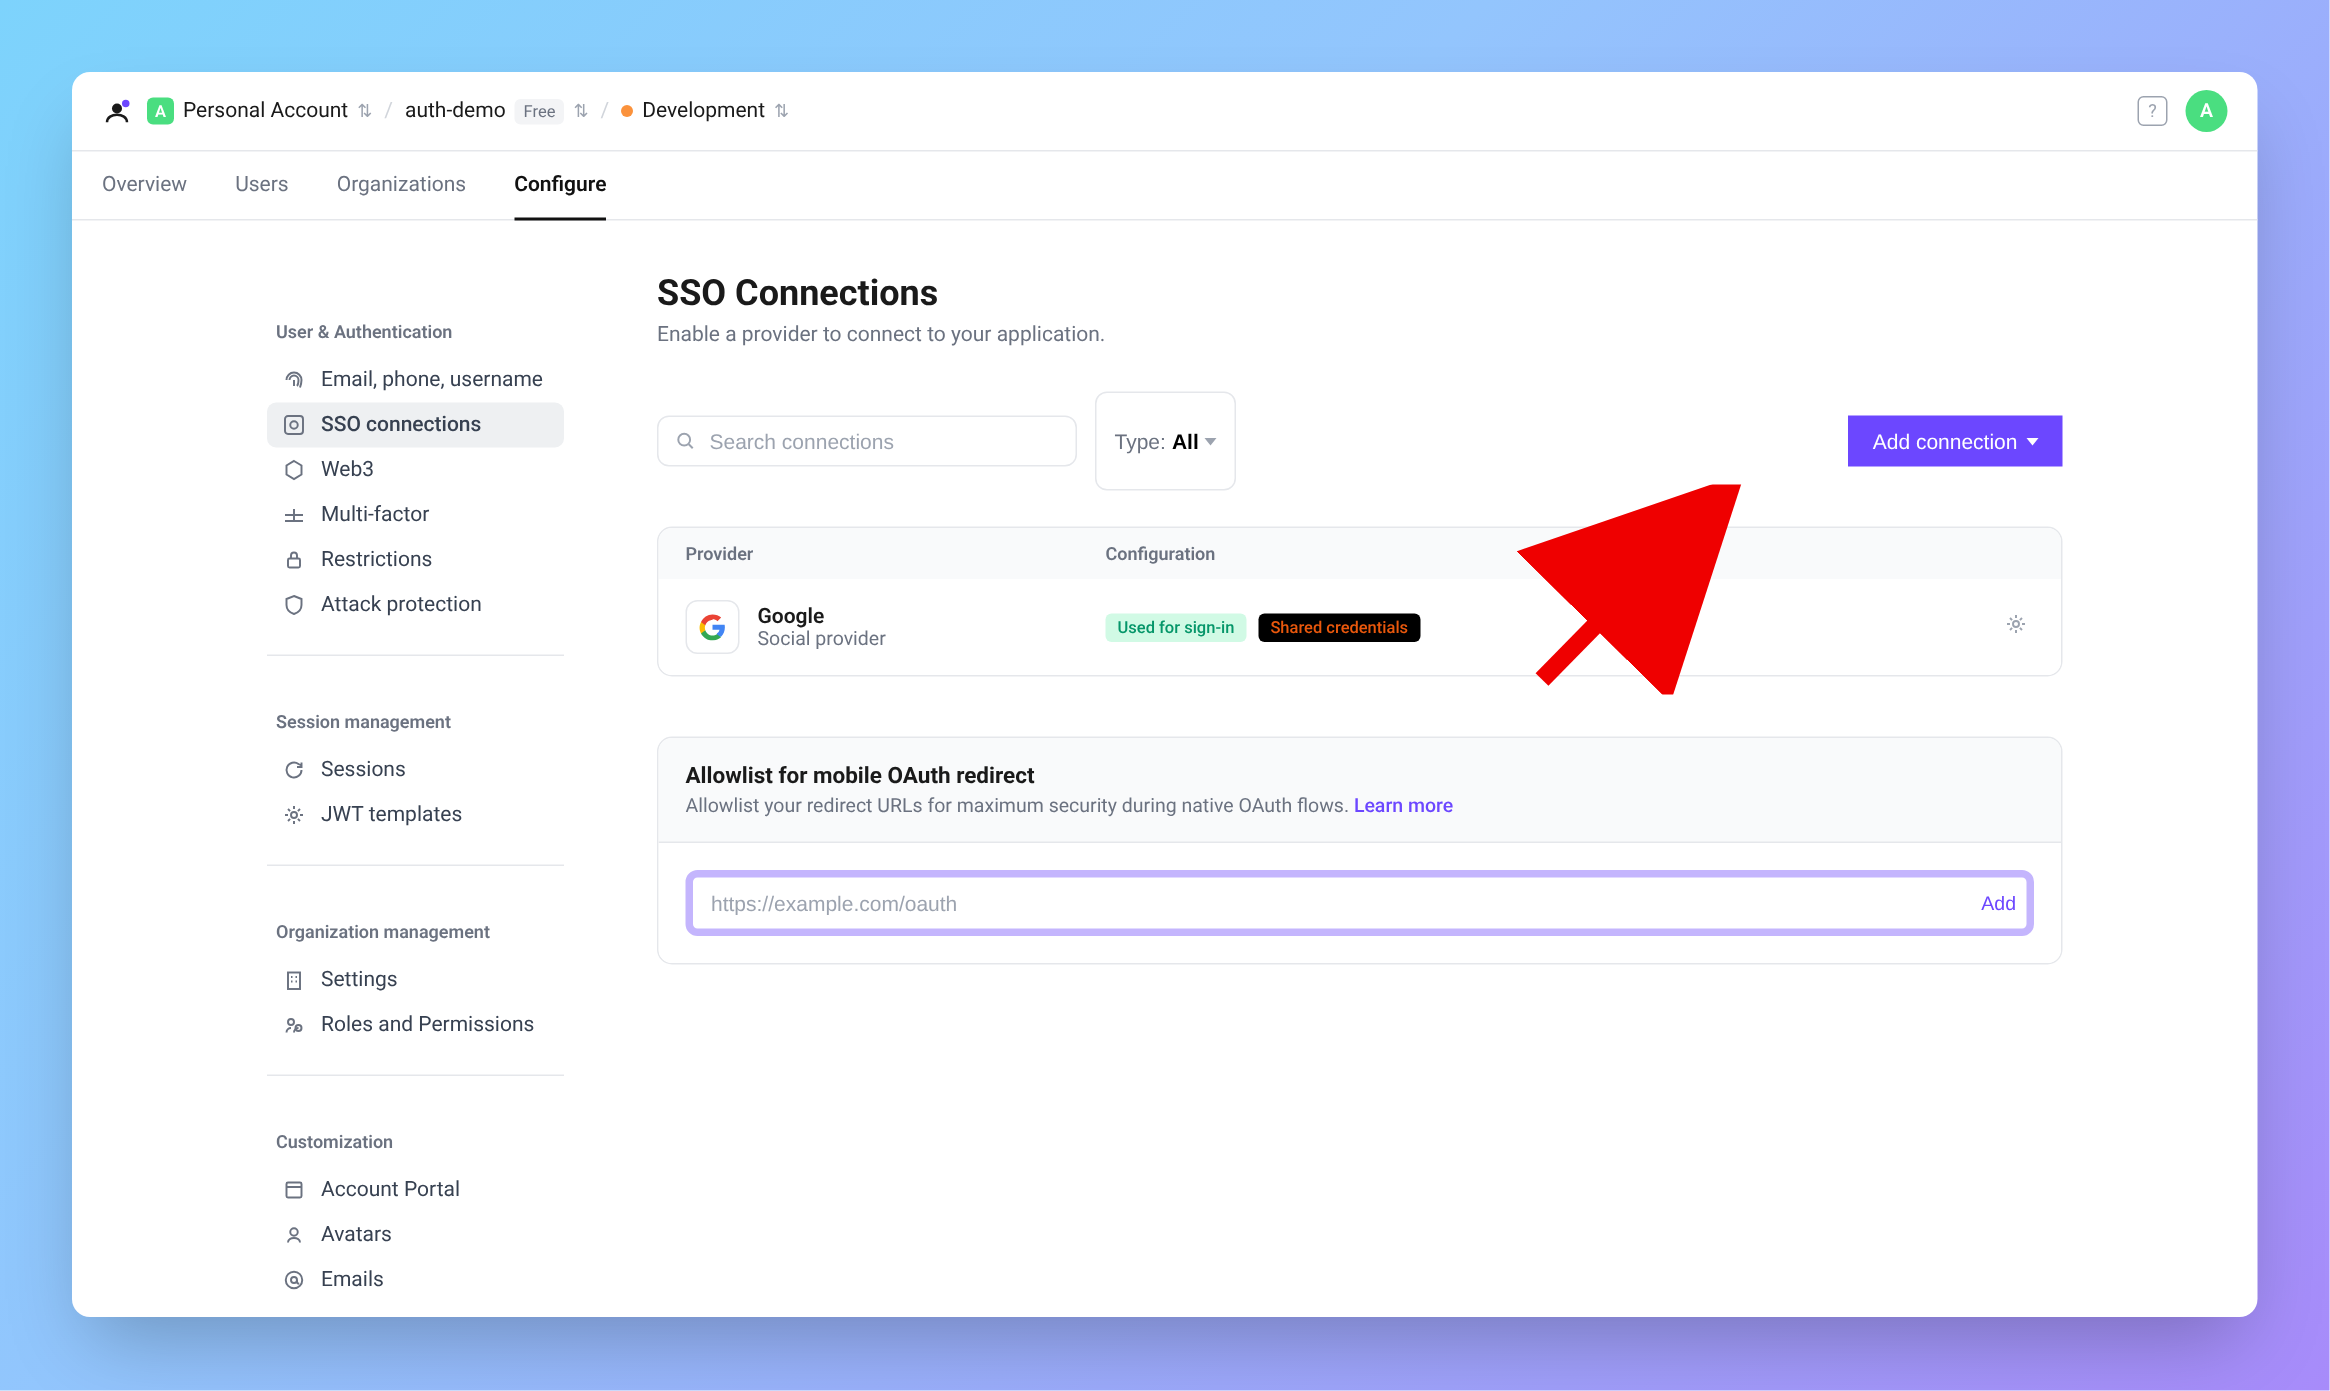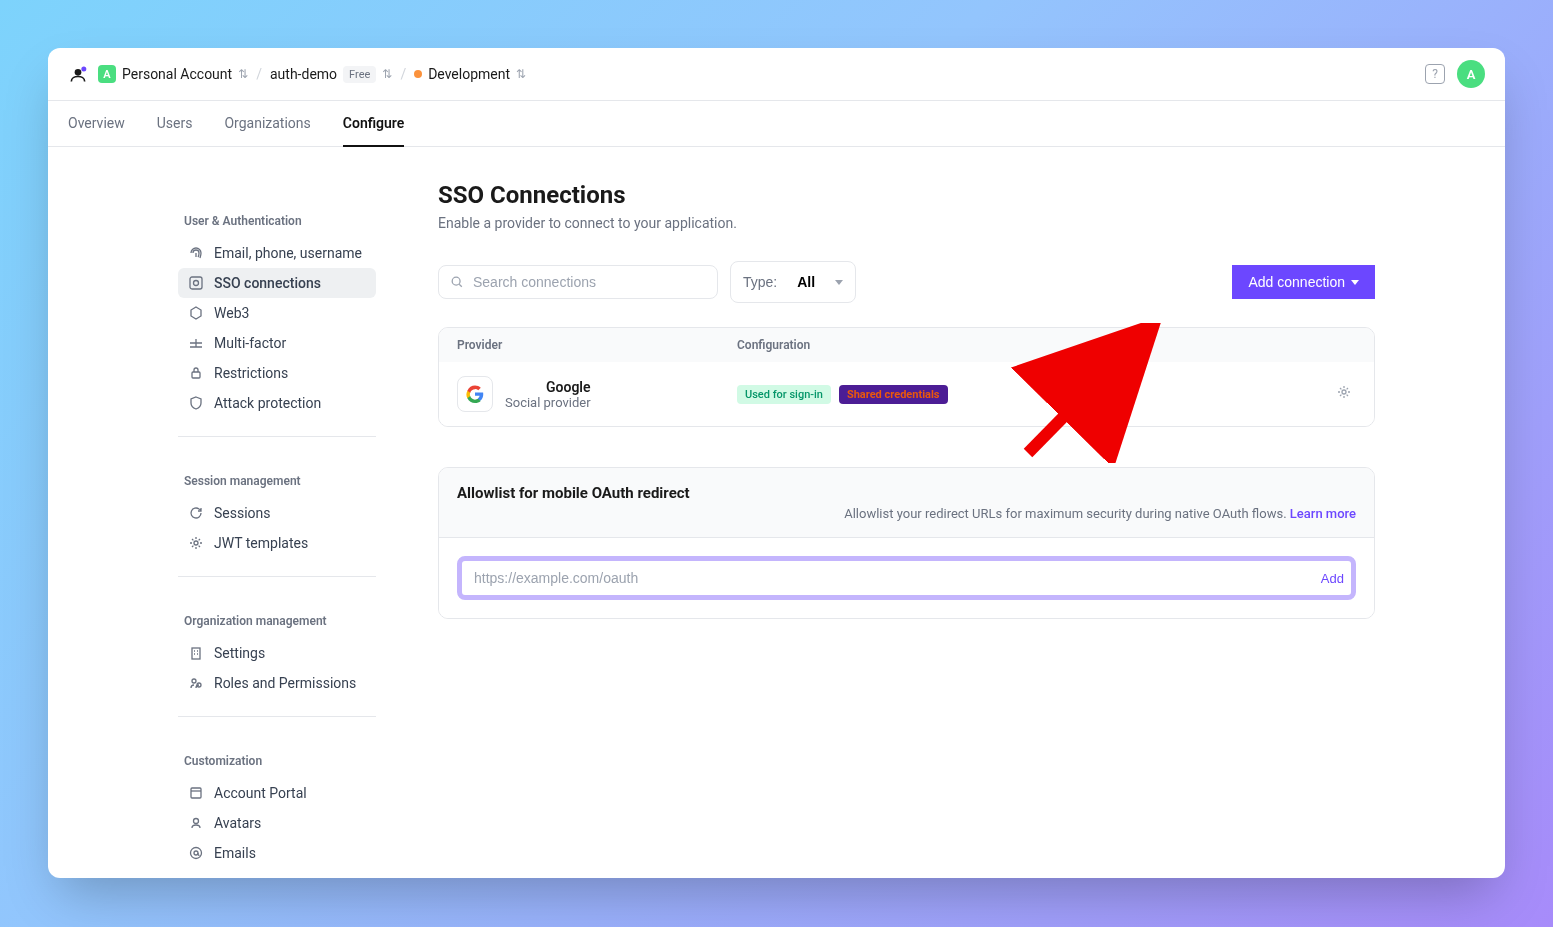--- a/index.html
+++ b/index.html
@@ -60,44 +60,44 @@
 
     .content { flex: 1; padding: 34px 130px 34px 40px; overflow-y: auto; }
     .page-title { font-size: 24px; font-weight: 700; margin-bottom: 6px; }
     .page-sub { font-size: 14px; color: #6b7280; margin-bottom: 30px; }
 
     .toolbar { display: flex; align-items: center; gap: 12px; margin-bottom: 24px; }
     .search-box { position: relative; width: 280px; }
     .search-box input { width: 100%; padding: 8px 12px 8px 34px; border: 1px solid #e5e7eb; border-radius: 8px; font-size: 14px; color: #374151; }
     .search-box input::placeholder { color: #9ca3af; }
     .search-icon { position: absolute; left: 12px; top: 50%; transform: translateY(-50%); color: #9ca3af; width: 14px; height: 14px; }
-    .type-btn { border: 1px solid #e5e7eb; background: #fff; border-radius: 8px; padding: 12px 12px; font-size: 14px; display: flex; align-items: center; gap: 20px; cursor: pointer; }
+    .type-btn { border: 1px solid #e5e7eb; background: #fff; border-radius: 8px; padding: 24px 12px; font-size: 14px; display: flex; align-items: center; gap: 4px; cursor: pointer; }
     .type-label { color: #6b7280; }
     .type-value { font-weight: 600; }
     .add-btn { margin-left: auto; background: #6c47ff; color: #fff; border: none; border-radius: 0; padding: 9px 16px; font-size: 14px; font-weight: 500; display: flex; align-items: center; gap: 6px; cursor: pointer; }
 
     .table-card { border: 1px solid #e5e7eb; border-radius: 10px; overflow: hidden; margin-bottom: 40px; }
     .table-head { display: flex; background: #f9fafb; padding: 10px 18px; font-size: 12px; font-weight: 600; color: #6b7280; }
     .col-provider { width: 280px; }
     .col-config { flex: 1; }
     .table-row { display: flex; align-items: center; padding: 14px 18px; background: #fff; }
     .provider-cell { display: flex; align-items: center; gap: 12px; width: 280px; }
     .provider-logo { width: 36px; height: 36px; border: 1px solid #e5e7eb; border-radius: 8px; display: flex; align-items: center; justify-content: center; }
-    .provider-name { font-size: 14px; font-weight: 600; text-align: right; }
+    .provider-name { font-size: 14px; font-weight: 600; }
     .provider-sub { font-size: 13px; color: #6b7280; }
     .config-cell { display: flex; gap: 8px; flex: 1; }
     .pill { font-size: 11px; padding: 3px 8px; border-radius: 4px; font-weight: 500; }
     .pill-green { background: #d1fae5; color: #059669; }
-    .pill-orange { background: #4c1d95; color: #ea580c; font-weight: bold; }
+    .pill-orange { background: #000000; color: #ea580c; }
     .gear-cell { color: #9ca3af; cursor: pointer; padding: 4px; }
 
     .allowlist-card { border: 1px solid #e5e7eb; border-radius: 10px; overflow: hidden; }
     .allowlist-head { background: #f9fafb; padding: 16px 18px; border-bottom: 1px solid #e5e7eb; }
     .allowlist-title { font-size: 15px; font-weight: 700; margin-bottom: 4px; }
-    .allowlist-sub { font-size: 13px; color: #6b7280; text-align: right; }
+    .allowlist-sub { font-size: 13px; color: #6b7280; }
     .allowlist-sub a { color: #6c47ff; text-decoration: none; font-weight: 500; }
     .allowlist-body { background: #fff; padding: 18px; display: flex; align-items: center; }
     .redirect-label { font-size: 14px; font-weight: 600; width: 400px; }
     .redirect-input-wrap { flex: 1; position: relative; }
     .redirect-input { width: 100%; padding: 9px 50px 9px 12px; border: 5px solid #c4b5fd; border-radius: 8px; font-size: 14px; }
     .redirect-input::placeholder { color: #9ca3af; }
     .redirect-add { position: absolute; right: 12px; top: 50%; transform: translateY(-50%); color: #6c47ff; font-size: 13px; font-weight: 500; cursor: pointer; background: none; border: none; }
 
     .arrow-annotation { position: absolute; pointer-events: none; }
 

